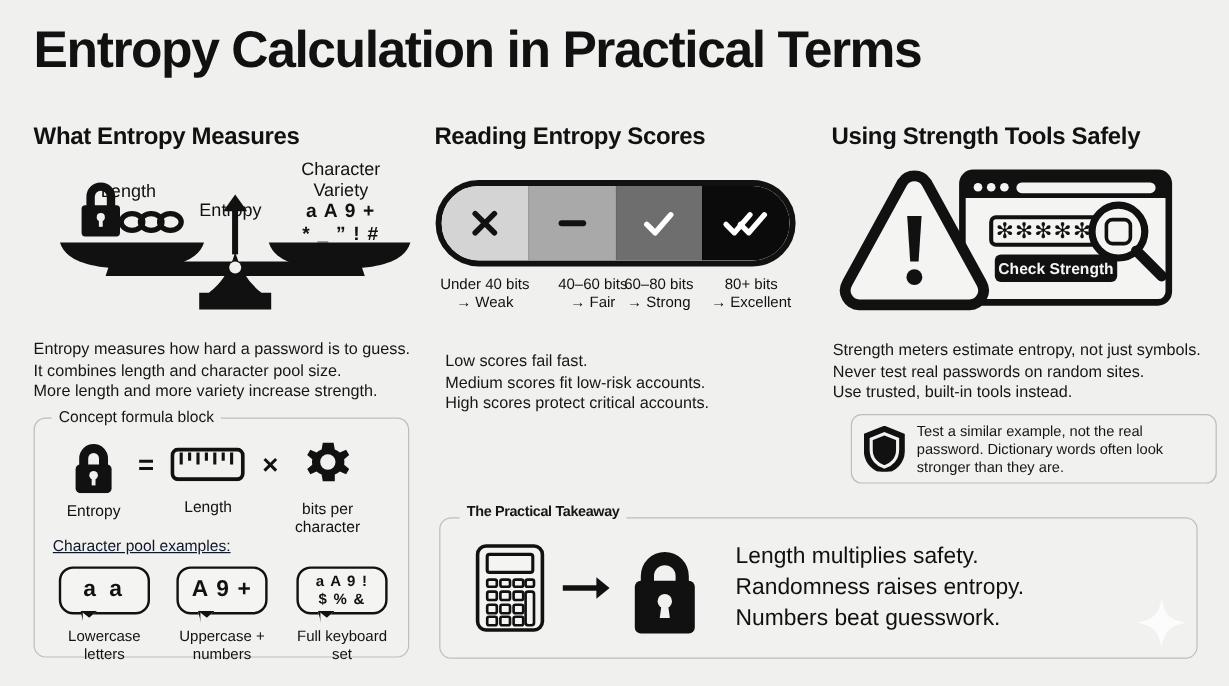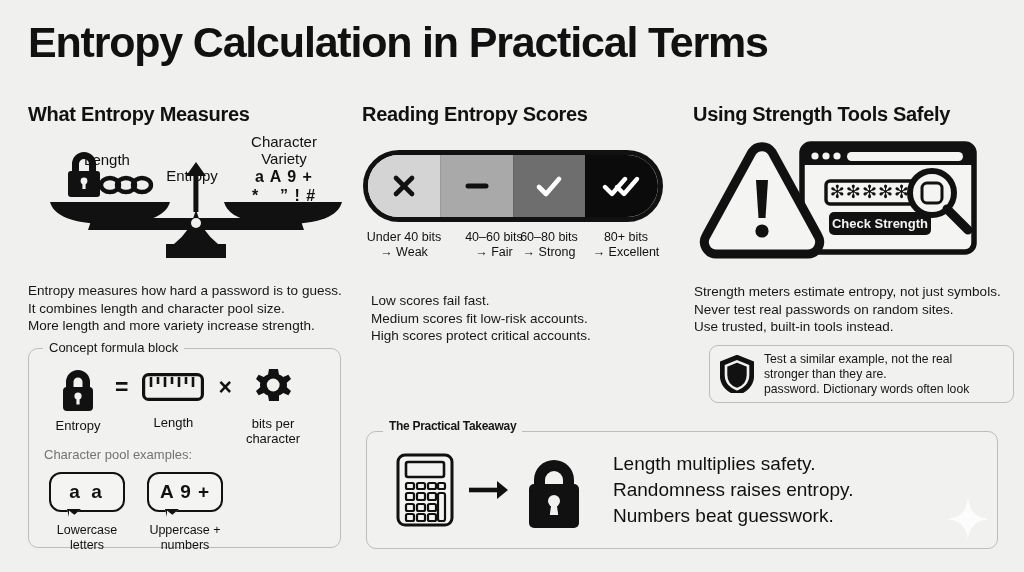--- a/index.html
+++ b/index.html
@@ -45,21 +45,21 @@
     position:absolute; top:-9px; left:14px; background:#f0f0ee;
     padding:0 6px; font-size:13px; color:#161616; white-space:nowrap;
   }
   #formulaBlock{ left:28px; top:348px; width:313px; height:200px; }
 
   .frow{ position:absolute; display:flex; align-items:flex-start; }
   .fitem{ display:flex; flex-direction:column; align-items:center; }
   .fitem .cap{ font-size:13px; margin-top:7px; text-align:center; line-height:15px; white-space:nowrap;}
   .op{ font-size:23px; font-weight:bold; line-height:44px; }
 
-  .pool-title{ position:absolute; left:15px; top:98px; font-size:13px; color:#737373; }
+  .pool-title{ position:absolute; left:15px; top:98px; font-size:13px; color:#0f172a;text-decoration:underline; }
 
   .bubble{
     border:2.2px solid #111; border-radius:12px; background:#f4f4f2;
     display:flex; align-items:center; justify-content:center;
     position:relative;
   }
   .bubble .tail{
     position:absolute; left:16px; bottom:-9px; width:14px; height:10px;
     background:#f4f4f2;
     clip-path:polygon(0 0, 100% 0, 18% 100%);
@@ -222,20 +222,31 @@
       <div class="bubble" style="width:76px;height:40px;">
         <span style="font-size:19px;font-weight:bold;letter-spacing:1px;">A 9 +</span>
         <span class="tail"></span>
       </div>
       <div class="cap">
         <span>Uppercase +</span><br>
         <span>numbers</span>
       </div>
     </div>
 
+    <div class="pool" style="left:208px; top:123px; width:96px;">
+      <div class="bubble" style="width:76px;height:40px;flex-direction:column;line-height:15px;">
+        <span style="font-size:12.5px;font-weight:bold;letter-spacing:1px;">a A 9 !</span>
+        <span style="font-size:12.5px;font-weight:bold;letter-spacing:1px;">$ % &amp;</span>
+        <span class="tail"></span>
+      </div>
+      <div class="cap">
+        <span>Full keyboard</span><br>
+        <span>set</span>
+      </div>
+    </div>
   </div>
 
   <div id="pill">
     <div class="seg" style="background:#d4d4d4;">
       <svg width="28" height="28" viewBox="0 0 28 28">
         <g stroke="#111" stroke-width="4.6" stroke-linecap="round">
           <line x1="6" y1="6" x2="22" y2="22"></line>
             <line x1="22" y1="6" x2="6" y2="22"></line>
         </g>
       </svg>
@@ -323,22 +334,22 @@
     <svg width="34" height="38" viewBox="0 0 34 38" style="flex:0 0 auto;">
       <path d="M17 2 L32 8 v12 c0 10 -7 16 -15 18 C9 36 2 30 2 20 V8 z" fill="#111" stroke="#111" stroke-width="2"></path>
       <path d="M17 7 L27.5 11 v9 c0 7.4 -5 11.8 -10.5 13.6 C11.5 31.8 6.5 27.4 6.5 20 v-9 z" fill="#111"></path>
       <path d="M17 2 L32 8 v12 c0 10 -7 16 -15 18 C9 36 2 30 2 20 V8 z" fill="none" stroke="#f1f1ef" stroke-width="0"></path>
       <path d="M17 4.6 L29.6 9.6 v10.4 c0 8.8 -6 14 -12.6 16 C10.4 34 4.4 28.8 4.4 20 V9.6 z" fill="#111"></path>
       <path d="M17 1 L33 7.4 v12.6 c0 10.6 -7.6 17 -16 19 C8.6 37 1 30.6 1 20 V7.4 z" fill="none" stroke="#111" stroke-width="2.4"></path>
       <path d="M17 6.4 L28 10.8 v9.2 c0 7.6 -5.3 12.4 -11 14.2 C11.3 32.4 6 27.6 6 20 v-9.2 z" fill="#111" stroke="#f1f1ef" stroke-width="2.6"></path>
     </svg>
     <div class="tiptext">
       <div>Test a similar example, not the real</div>
+      <div>password. Dictionary words often look</div>
       <div>stronger than they are.</div>
-      <div>password. Dictionary words often look</div>
     </div>
   </div>
 
   <div class="fieldset" id="takeaway">
     <div class="legend">The Practical Takeaway</div>
     <div id="takeBody">
       <svg width="60" height="76" viewBox="0 0 60 76">
         <rect x="3" y="3" width="54" height="70" rx="7" fill="#f4f4f2" stroke="#111" stroke-width="3"></rect>
         <rect x="11" y="10" width="38" height="15" rx="2" fill="#f4f4f2" stroke="#111" stroke-width="2.6"></rect>
         <g fill="#f4f4f2" stroke="#111" stroke-width="2.2">

